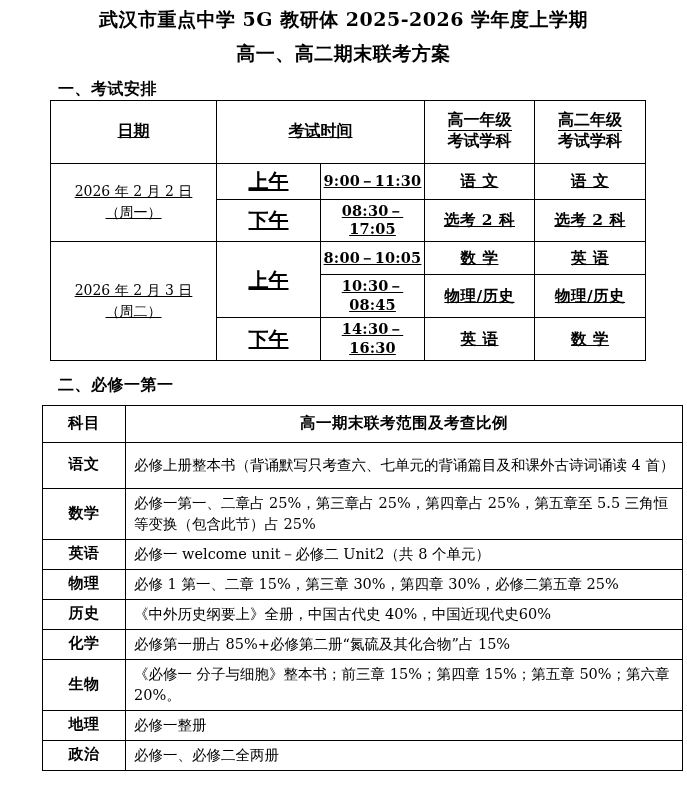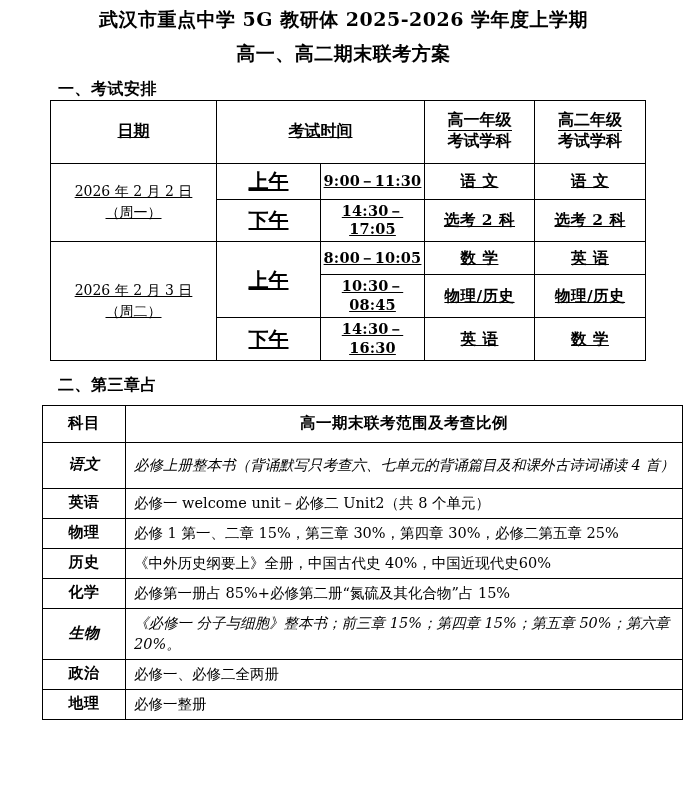--- a/index.html
+++ b/index.html
@@ -136,21 +136,21 @@
     text-align: left;
   }
   table.t2 td.t2-hdr {
     text-align: center;
     font-weight: bold;
     font-size: 15.5px;
     letter-spacing: 0.5px;
     height: 30px;
     padding: 3px;
   }
-  .r-tall { height: 46px; font-style: italic; }
+  .r-tall { height: 46px; }
   .r-short { height: 29px; }
 </style>
 </head>
 <body>
 
 <div class="page">
 
   <div class="doc-title title-line1">武汉市重点中学 5G 教研体 2025-2026 学年度上学期</div>
   <div class="doc-title title-line2">高一、高二期末联考方案</div>
 
@@ -182,21 +182,21 @@
             <span>（周一）</span>
           </td>
           <td class="period" style="width:72px">上午</td>
           <td class="time">9:00－11:30</td>
           <td class="subj">语 文</td>
           <td class="subj">语 文</td>
         </tr>
 
         <tr class="row-h">
           <td class="period">下午</td>
-          <td class="time">14:30－17:05</td>
+          <td class="time">08:30－17:05</td>
           <td class="subj">选考 2 科</td>
           <td class="subj">选考 2 科</td>
         </tr>
 
         <tr class="row-h2">
           <td class="date" rowspan="3">
             <span>2026 年 2 月 3 日</span><br>
             <span>（周二）</span>
           </td>
           <td class="period" rowspan="2">上午</td>
@@ -214,34 +214,38 @@
         <tr class="row-h2">
           <td class="period">下午</td>
           <td class="time">14:30－16:30</td>
           <td class="subj">英 语</td>
           <td class="subj">数 学</td>
         </tr>
       </tbody>
     </table>
   </div>
 
-  <div class="section-heading">二、第三章占</div>
+  <div class="section-heading">二、必修一第一</div>
 
   <div class="t2-wrap">
     <table class="t2">
       <tbody>
         <tr>
           <td class="c-subject t2-hdr">科目</td>
           <td class="t2-hdr">高一期末联考范围及考查比例</td>
         </tr>
 
         <tr class="r-tall">
           <td class="c-subject">语文</td>
           <td class="c-scope">必修上册整本书（背诵默写只考查六、七单元的背诵篇目及和课外古诗词诵读 4 首）</td>
         </tr>
+        <tr class="r-tall">
+          <td class="c-subject">数学</td>
+          <td class="c-scope">必修一第一、二章占 25%，第三章占 25%，第四章占 25%，第五章至 5.5 三角恒等变换（包含此节）占 25%</td>
+        </tr>
         <tr class="r-short">
           <td class="c-subject">英语</td>
           <td class="c-scope">必修一 welcome unit－必修二 Unit2（共 8 个单元）</td>
         </tr>
         <tr class="r-short">
           <td class="c-subject">物理</td>
           <td class="c-scope">必修 1 第一、二章 15%，第三章 30%，第四章 30%，必修二第五章 25%</td>
         </tr>
         <tr class="r-short">
           <td class="c-subject">历史</td>
@@ -249,24 +253,24 @@
         </tr>
         <tr class="r-short">
           <td class="c-subject">化学</td>
           <td class="c-scope">必修第一册占 85%+必修第二册“氮硫及其化合物”占 15%</td>
         </tr>
         <tr class="r-tall">
           <td class="c-subject">生物</td>
           <td class="c-scope">《必修一 分子与细胞》整本书；前三章 15%；第四章 15%；第五章 50%；第六章 20%。</td>
         </tr>
         <tr class="r-short">
+          <td class="c-subject">地理</td>
+          <td class="c-scope">必修一整册</td>
+        </tr>
+        <tr class="r-short">
           <td class="c-subject">政治</td>
           <td class="c-scope">必修一、必修二全两册</td>
-        </tr>
-        <tr class="r-short">
-          <td class="c-subject">地理</td>
-          <td class="c-scope">必修一整册</td>
         </tr>
       </tbody>
     </table>
   </div>
 
 </div>
 
 </body></html>

